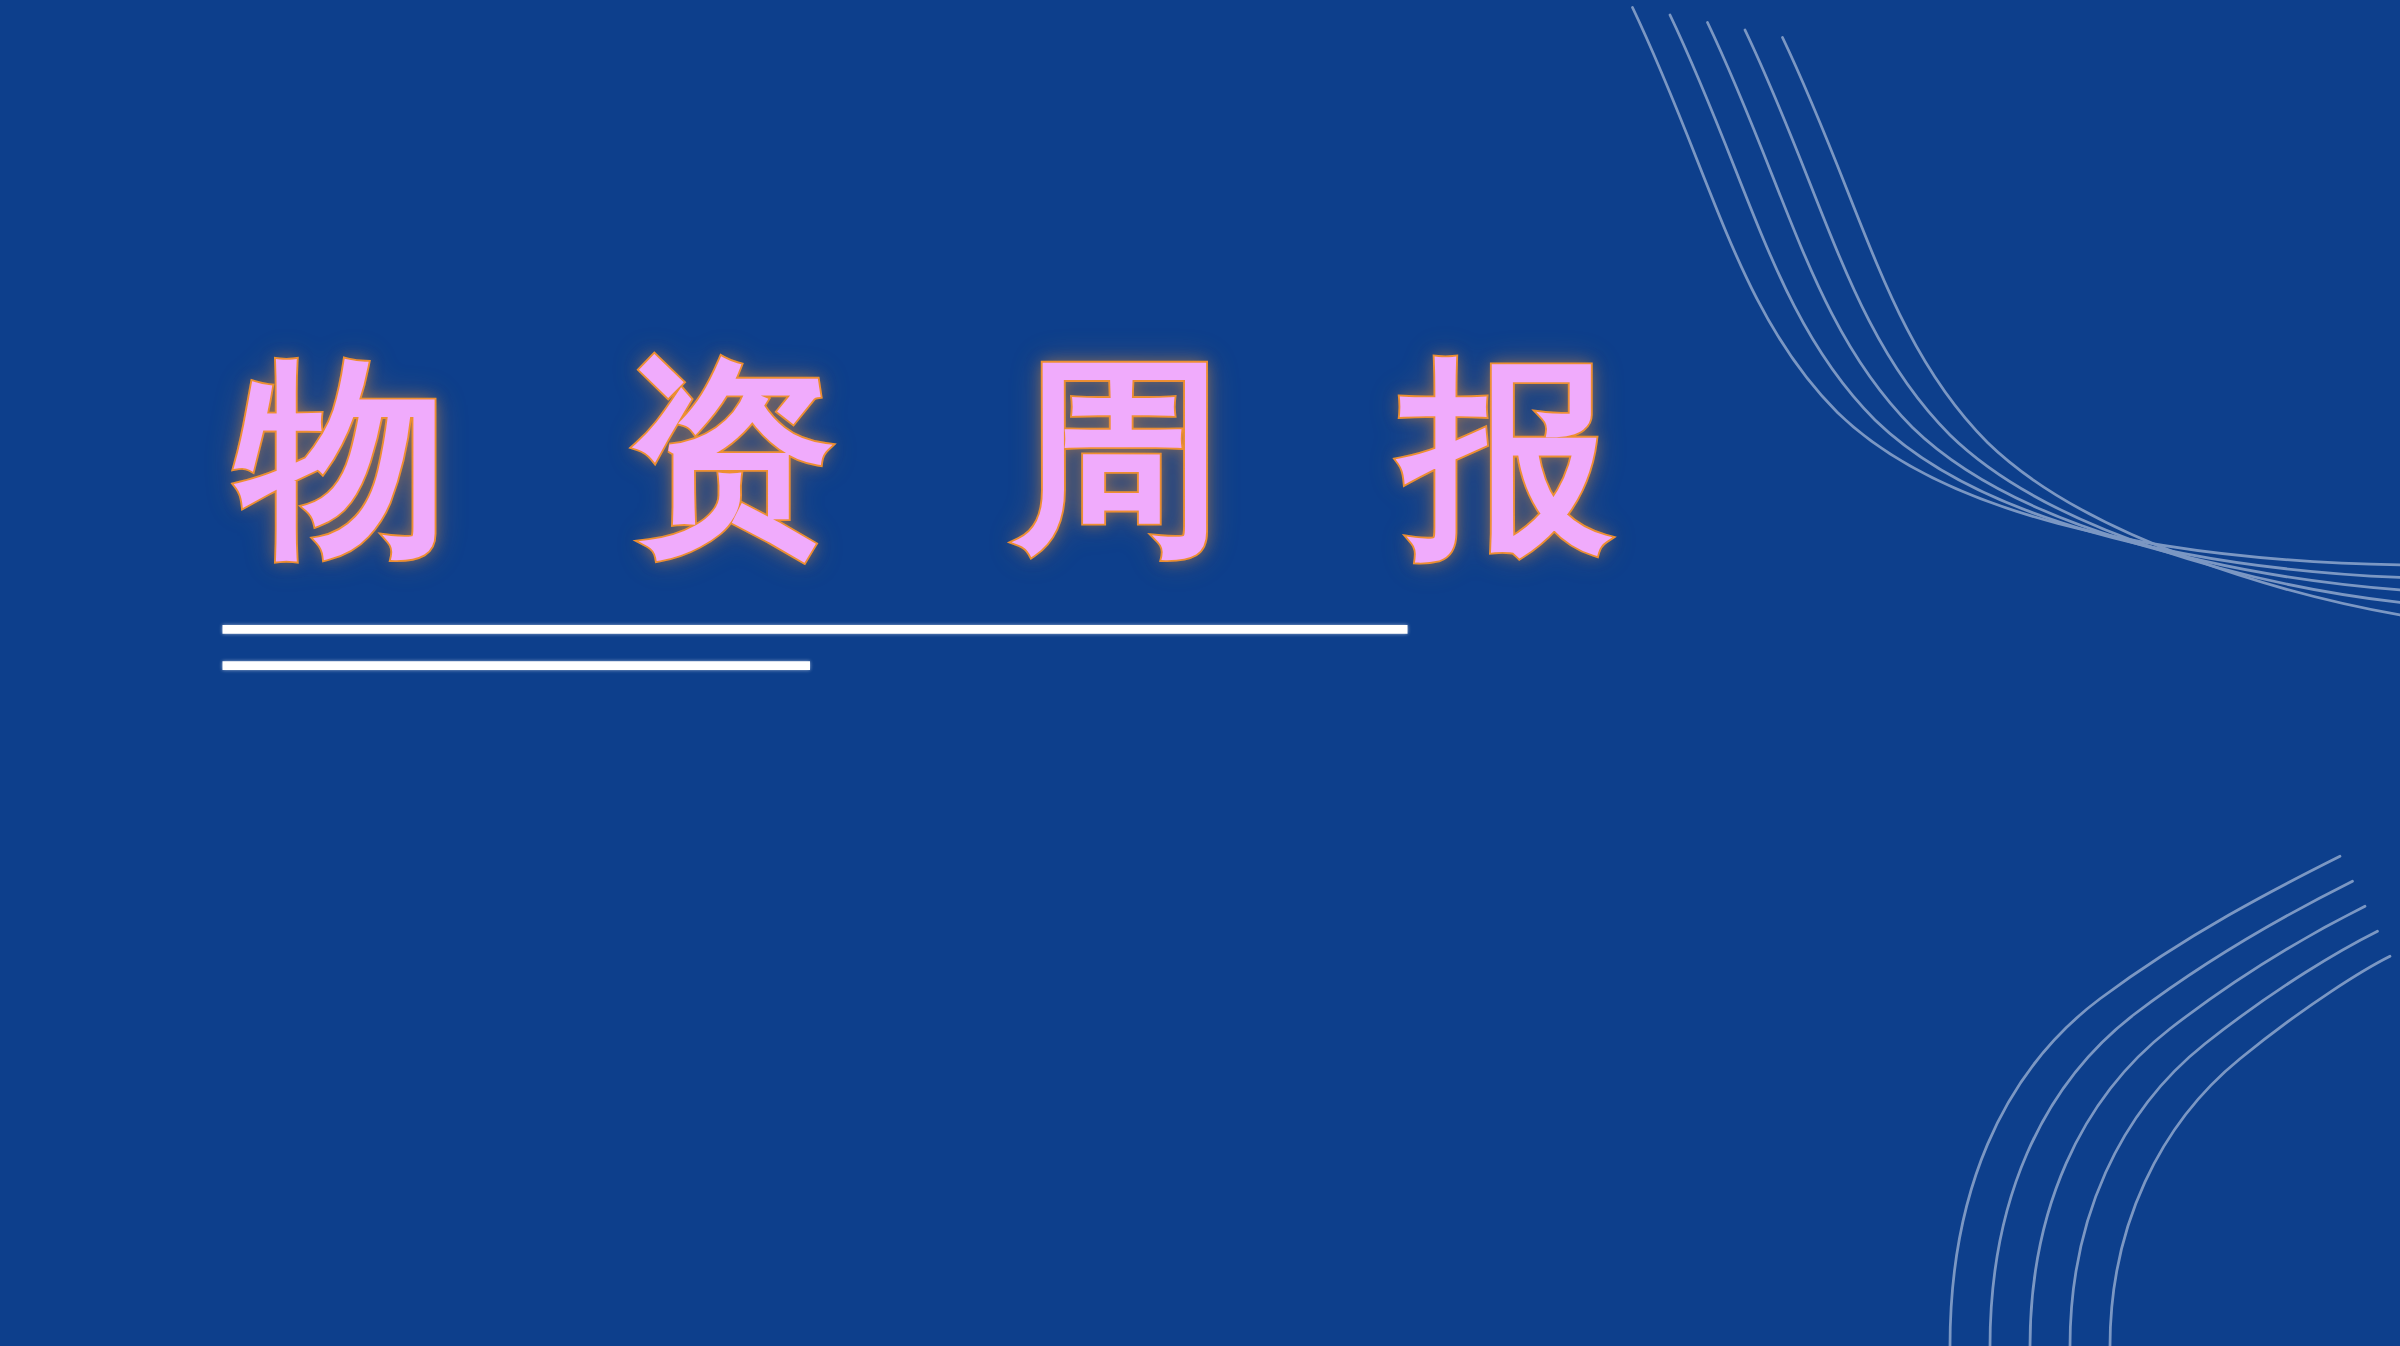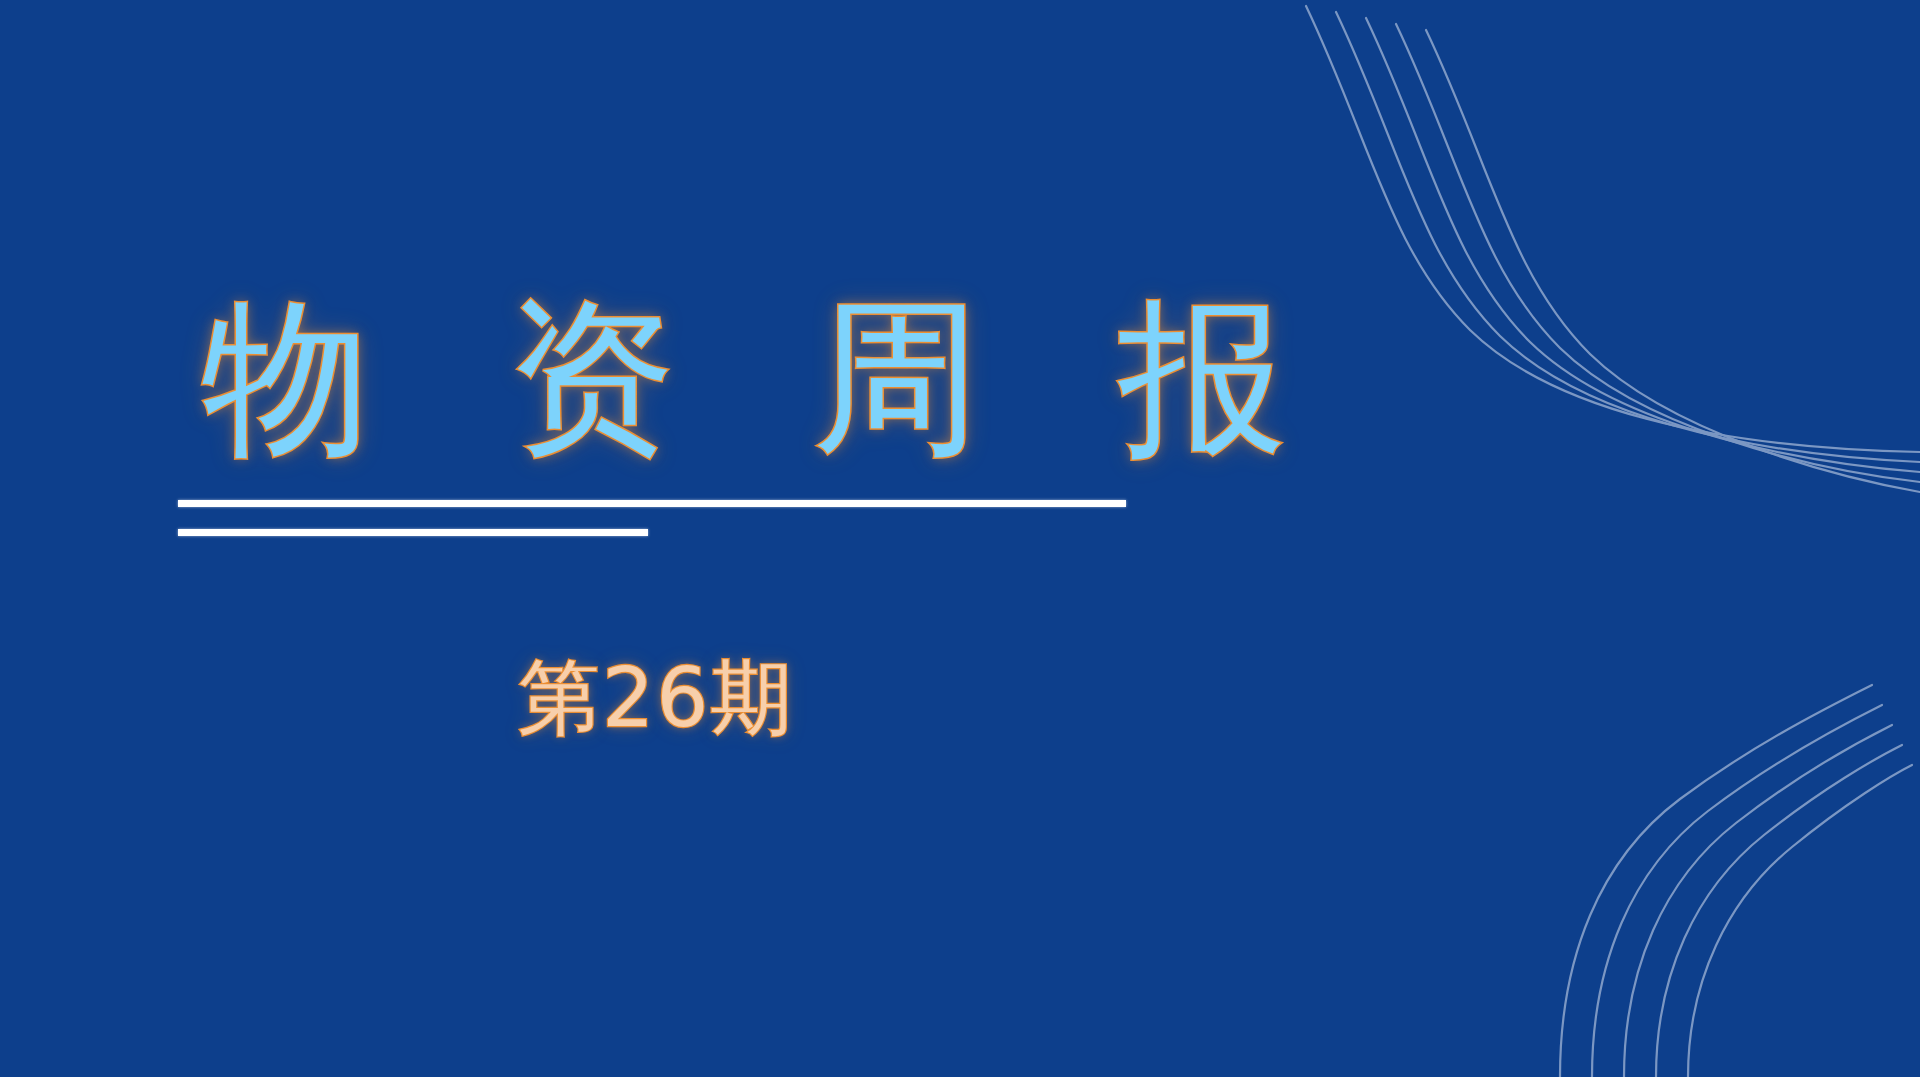--- a/index.html
+++ b/index.html
@@ -39,29 +39,29 @@
     position: absolute;
     left: 178px;
     top: 282px;
     width: 1000px;
   }
 
   #main-title {
     font-size: 168px;
     line-height: 1;
     letter-spacing: 42px;
-    font-weight: 400;
+    font-weight: 700;
     white-space: nowrap;
-    color: #7dd3fc;
+    color: #f0abfc;
     -webkit-text-stroke: 3px #ed8f33;
     paint-order: stroke fill;
     text-shadow:
       0 0 12px rgba(237, 143, 51, 0.55),
       0 0 26px rgba(237, 143, 51, 0.30);
-    margin: 12px;
+    margin: 0;
     padding-left: 12px;
   }
 
   #rule-long {
     position: absolute;
     left: 0px;
     top: 218px;
     width: 948px;
     height: 7px;
     background: #ffffff;
@@ -120,16 +120,15 @@
     </g>
   </svg>
 
   <div id="title-block">
 
     <h1 id="main-title">物 资 周 报</h1>
 
     <div id="rule-long"></div>
     <div id="rule-short"></div>
 
-    <div id="subtitle">第26期</div>
   </div>
 
 </div>
 
 </body></html>

